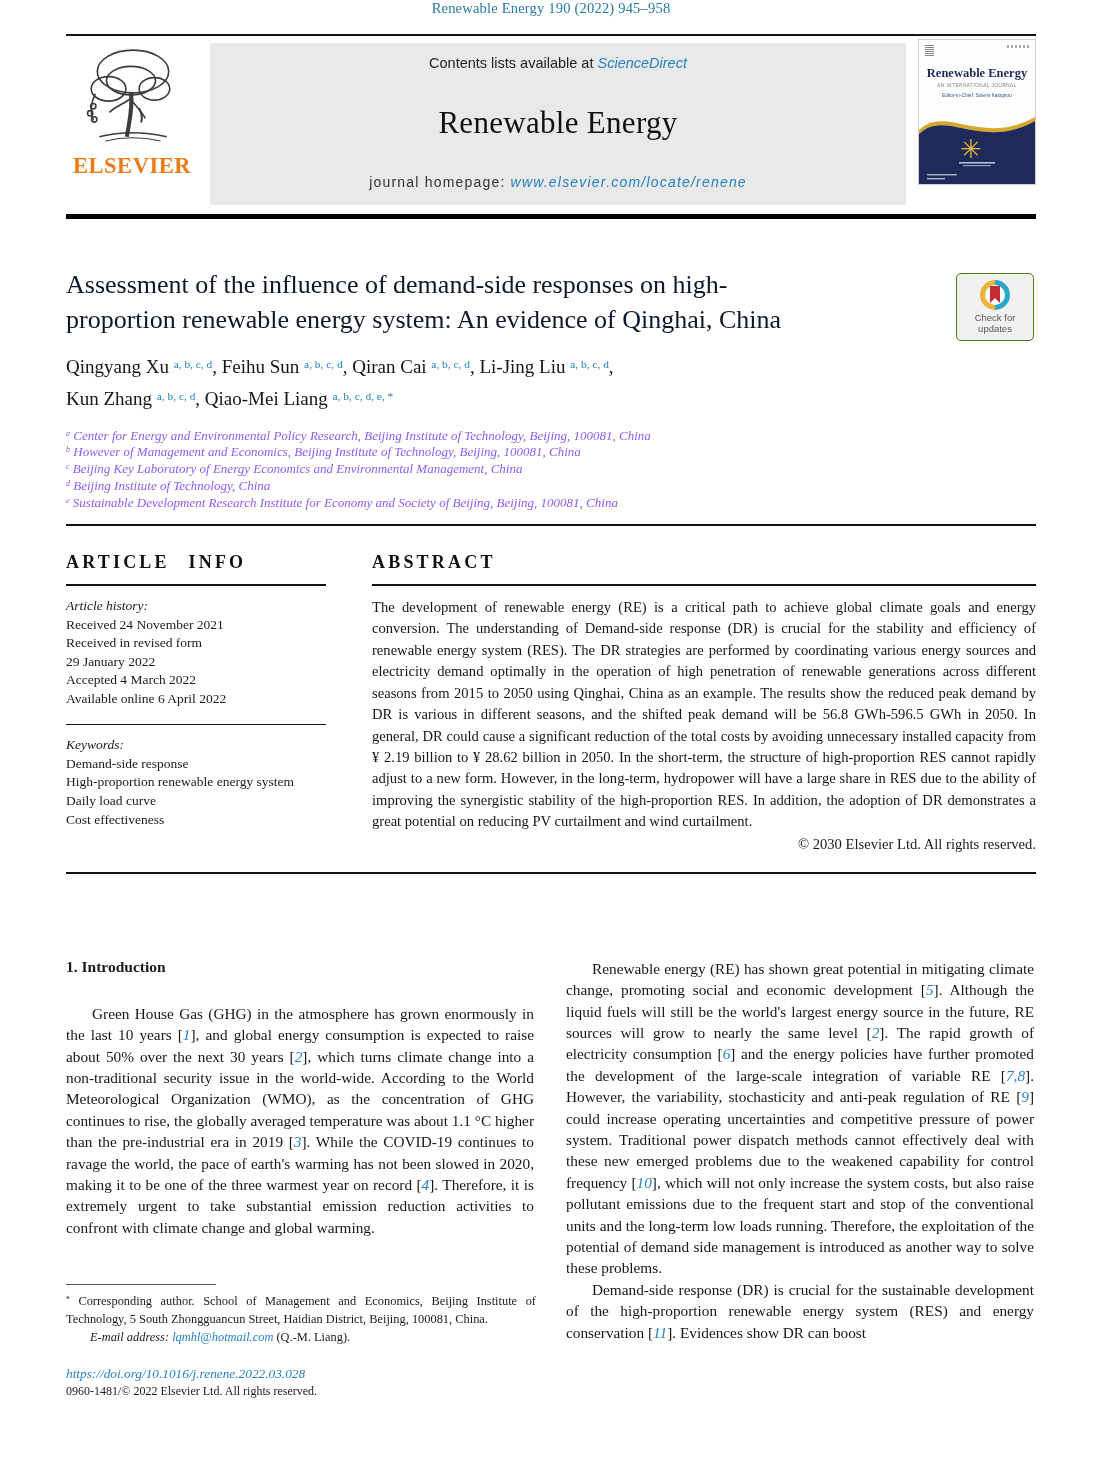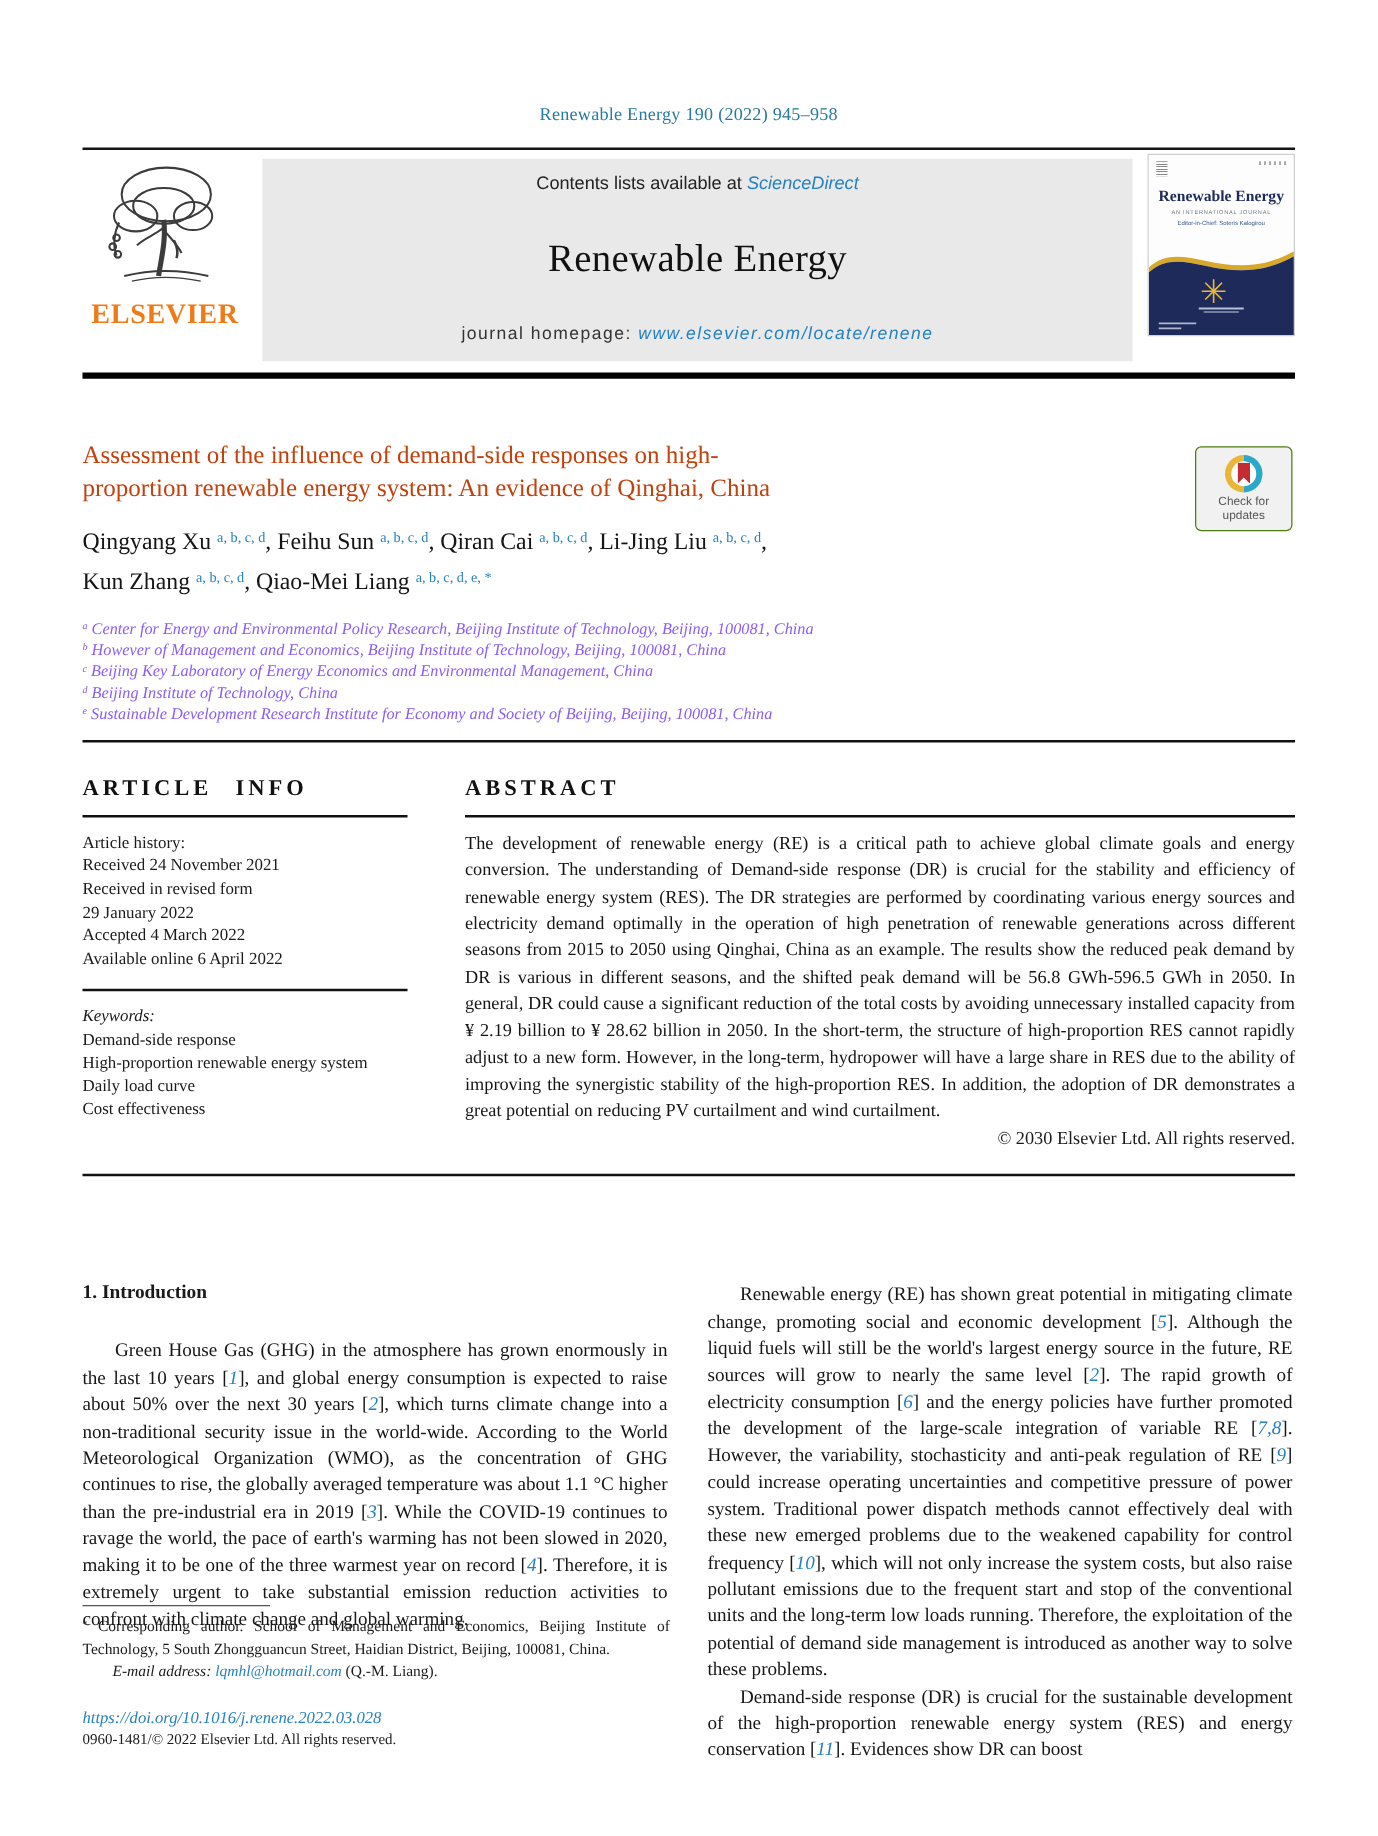--- a/index.html
+++ b/index.html
@@ -11,21 +11,21 @@
   body{width:1102px;height:1469px;overflow:hidden;position:relative;
        font-family:"Liberation Serif","DejaVu Serif",serif;color:var(--ink);}
   .page{position:relative;width:1102px;height:1469px;padding:0 66px;box-sizing:border-box;}
   .link{color:var(--link);text-decoration:none;cursor:pointer;font-style:italic;}
   .cite,.cite.link{color:var(--link);}
   .it{font-style:italic;}
   .sup{font-size:0.60em;vertical-align:0.48em;color:var(--link);}
   .supk{font-size:0.62em;vertical-align:0.45em;}
 
   
-  .jref{padding-top:84px;text-align:center;font-size:14.5px;color:#27799f;letter-spacing:0.2px;}
+  .jref{text-align:center;font-size:14.5px;color:#27799f;letter-spacing:0.2px;}
 
   
   .band{margin-top:17px;border-top:2px solid #141414;padding-top:7px;display:flex;align-items:stretch;}
   .logo{width:132px;display:flex;flex-direction:column;align-items:center;justify-content:flex-start;padding-top:2px;}
   .els-word{font-size:22.5px;font-weight:700;color:#ef7b17;letter-spacing:0.5px;margin-top:2px;font-family:"Liberation Serif",serif;}
   .masthead{flex:1;background:#e9e9e9;margin:0 12px;display:flex;flex-direction:column;align-items:center;justify-content:space-between;padding:12px 0 15px;height:135px;box-sizing:content-box;}
   .contents-line{font-family:"Liberation Sans","DejaVu Sans",sans-serif;font-size:14.5px;color:#222;}
   .jtitle{font-size:31px;color:#111;letter-spacing:0.3px;}
   .homepage-line{font-family:"Liberation Sans","DejaVu Sans",sans-serif;font-size:14px;letter-spacing:1.2px;color:#333;}
 
@@ -36,21 +36,21 @@
   .cover-title{margin-top:26px;text-align:center;font-size:12.5px;font-weight:700;color:#1e2a5a;}
   .cover-sub{text-align:center;font-size:4.5px;letter-spacing:0.6px;color:#777;margin-top:2px;font-family:"Liberation Sans",sans-serif;}
   .cover-ed{text-align:center;font-size:4.8px;color:#33548f;margin-top:5px;font-family:"Liberation Sans",sans-serif;}
   .cover-wave{position:absolute;left:0;bottom:0;width:118px;height:84px;}
 
   
   .thick{height:5px;background:#000;margin-top:9px;}
 
   
   .titleblock{position:relative;margin-top:48px;}
-  .atitle{font-size:20px;line-height:1.36;color:#c2410c;width:850px;}
+  .atitle{font-size:26px;line-height:1.36;color:#0f172a;width:850px;}
   .badge{position:absolute;right:2px;top:6px;width:76px;height:66px;background:#f1f1f1;border:1px solid #4d7c0f;border-radius:5px;
          display:flex;flex-direction:column;align-items:center;justify-content:center;cursor:pointer;}
   .badge-ic{width:30px;height:30px;border-radius:50%;
             background:conic-gradient(#2aa7c9 0 50%, #e9b63a 50% 100%);
             position:relative;display:flex;align-items:center;justify-content:center;}
   .badge-ic::before{content:"";position:absolute;inset:5px;background:#fff;border-radius:50%;}
   .badge-book{position:relative;width:10px;height:17px;background:#c42c33;
               clip-path:polygon(0 0,100% 0,100% 100%,50% 70%,0 100%);z-index:1;}
   .badge-t{font-family:"Liberation Sans","DejaVu Sans",sans-serif;font-size:9.5px;color:#555;line-height:1.15;text-align:center;margin-top:3px;}
 
@@ -61,21 +61,21 @@
   .divider2{height:2px;background:var(--rule);margin-top:12px;}
 
   
   .infoabs{display:flex;gap:46px;padding-top:26px;}
   .info-col{width:260px;flex:0 0 auto;}
   .abs-col{flex:1;}
   .sect{font-size:18px;font-weight:700;letter-spacing:3.2px;word-spacing:11px;color:#111;}
   .rule{height:2px;background:var(--rule);margin:11px 0 11px;}
   .rule-mid{height:1.5px;background:var(--rule);margin:15px 0 11px;}
   .hist{font-size:13.5px;line-height:1.38;}
-  .hist .lbl{}
+  .hist .lbl{font-style:italic;}
   .kw{font-size:13.5px;line-height:1.38;}
   .kw .lbl{font-style:italic;}
   .abstract{font-size:14.6px;line-height:1.47;text-align:justify;color:#151515;}
   .copyright{text-align:right;font-size:14.6px;margin-top:3px;}
 
   .fullrule{height:2px;background:var(--rule);margin-top:19px;}
 
   
   .bodycols{display:flex;gap:32px;padding-top:56px;margin-top:28px;}
   .col{width:468px;flex:0 0 auto;}

